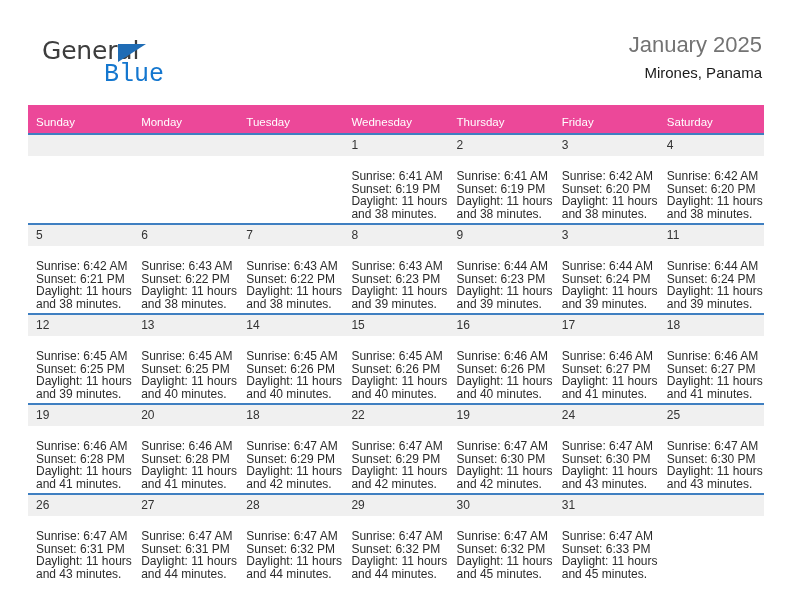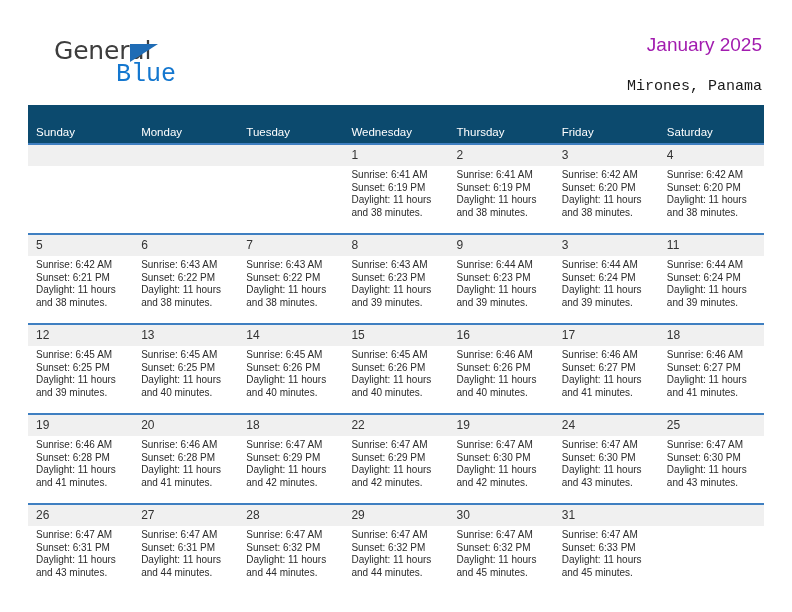--- a/index.html
+++ b/index.html
@@ -24,21 +24,21 @@
   
   .header {
     position: absolute;
     left: 30px;
     top: 28px;
     right: 30px;
     height: 62px;
   }
   .logo {
     position: absolute;
-    left: 24px;
+    left: 12px;
     top: 8px;
     width: 220px;
     height: 52px;
   }
   .logo-general {
     position: absolute;
     left: 0;
     top: 0;
     font-size: 25px;
     letter-spacing: -0.2px;
@@ -64,52 +64,51 @@
     font-family: Liberation Mono, monospace;
     font-weight: 400;
   }
   .title-block {
     position: absolute;
     right: 0;
     top: 0;
     text-align: right;
   }
   .cal-title {
-    font-size: 19px;
-    color: #a21caf;
+    font-size: 22px;
+    color: #737373;
     font-weight: 400;
     line-height: 34px;
     white-space: nowrap;
   }
   .cal-subtitle {
     font-size: 15px;
     color: #1a1a1a;
     font-weight: 400;
     line-height: 22px;
-    margin-top: 14px;
+    margin-top: 0;
     white-space: nowrap;
-    font-family: Liberation Mono, monospace;
   }
 
   
   .calendar {
     position: absolute;
     left: 28px;
     top: 105px;
     width: 736px;
     border-collapse: collapse;
     table-layout: fixed;
   }
   .calendar th {
-    background: #0c4a6e;
+    background: #ec4899;
     color: #ffffff;
     font-size: 11.5px;
     font-weight: 400;
     text-align: left;
-    padding: 21px 0 5px 8px;
+    padding: 11px 0 5px 8px;
     height: 10px;
     border: none;
   }
   .calendar td {
     vertical-align: top;
     padding: 0;
     border-top: 2px solid #3f7fc1;
     width: 105.14px;
     height: 78px;
     background: #ffffff;
@@ -123,22 +122,22 @@
     font-size: 12px;
     color: #333333;
     padding: 3px 0 4px 8px;
     height: 14px;
     line-height: 14px;
   }
   .daynum.empty {
     color: transparent;
   }
   .details {
-    padding: 3px 6px 0 8px;
-    font-size: 10px;
+    padding: 14px 6px 0 8px;
+    font-size: 12px;
     line-height: 12.6px;
     color: #2b2b2b;
   }
   .details div {
     white-space: nowrap;
   }
 </style>
 </head>
 <body>
 

